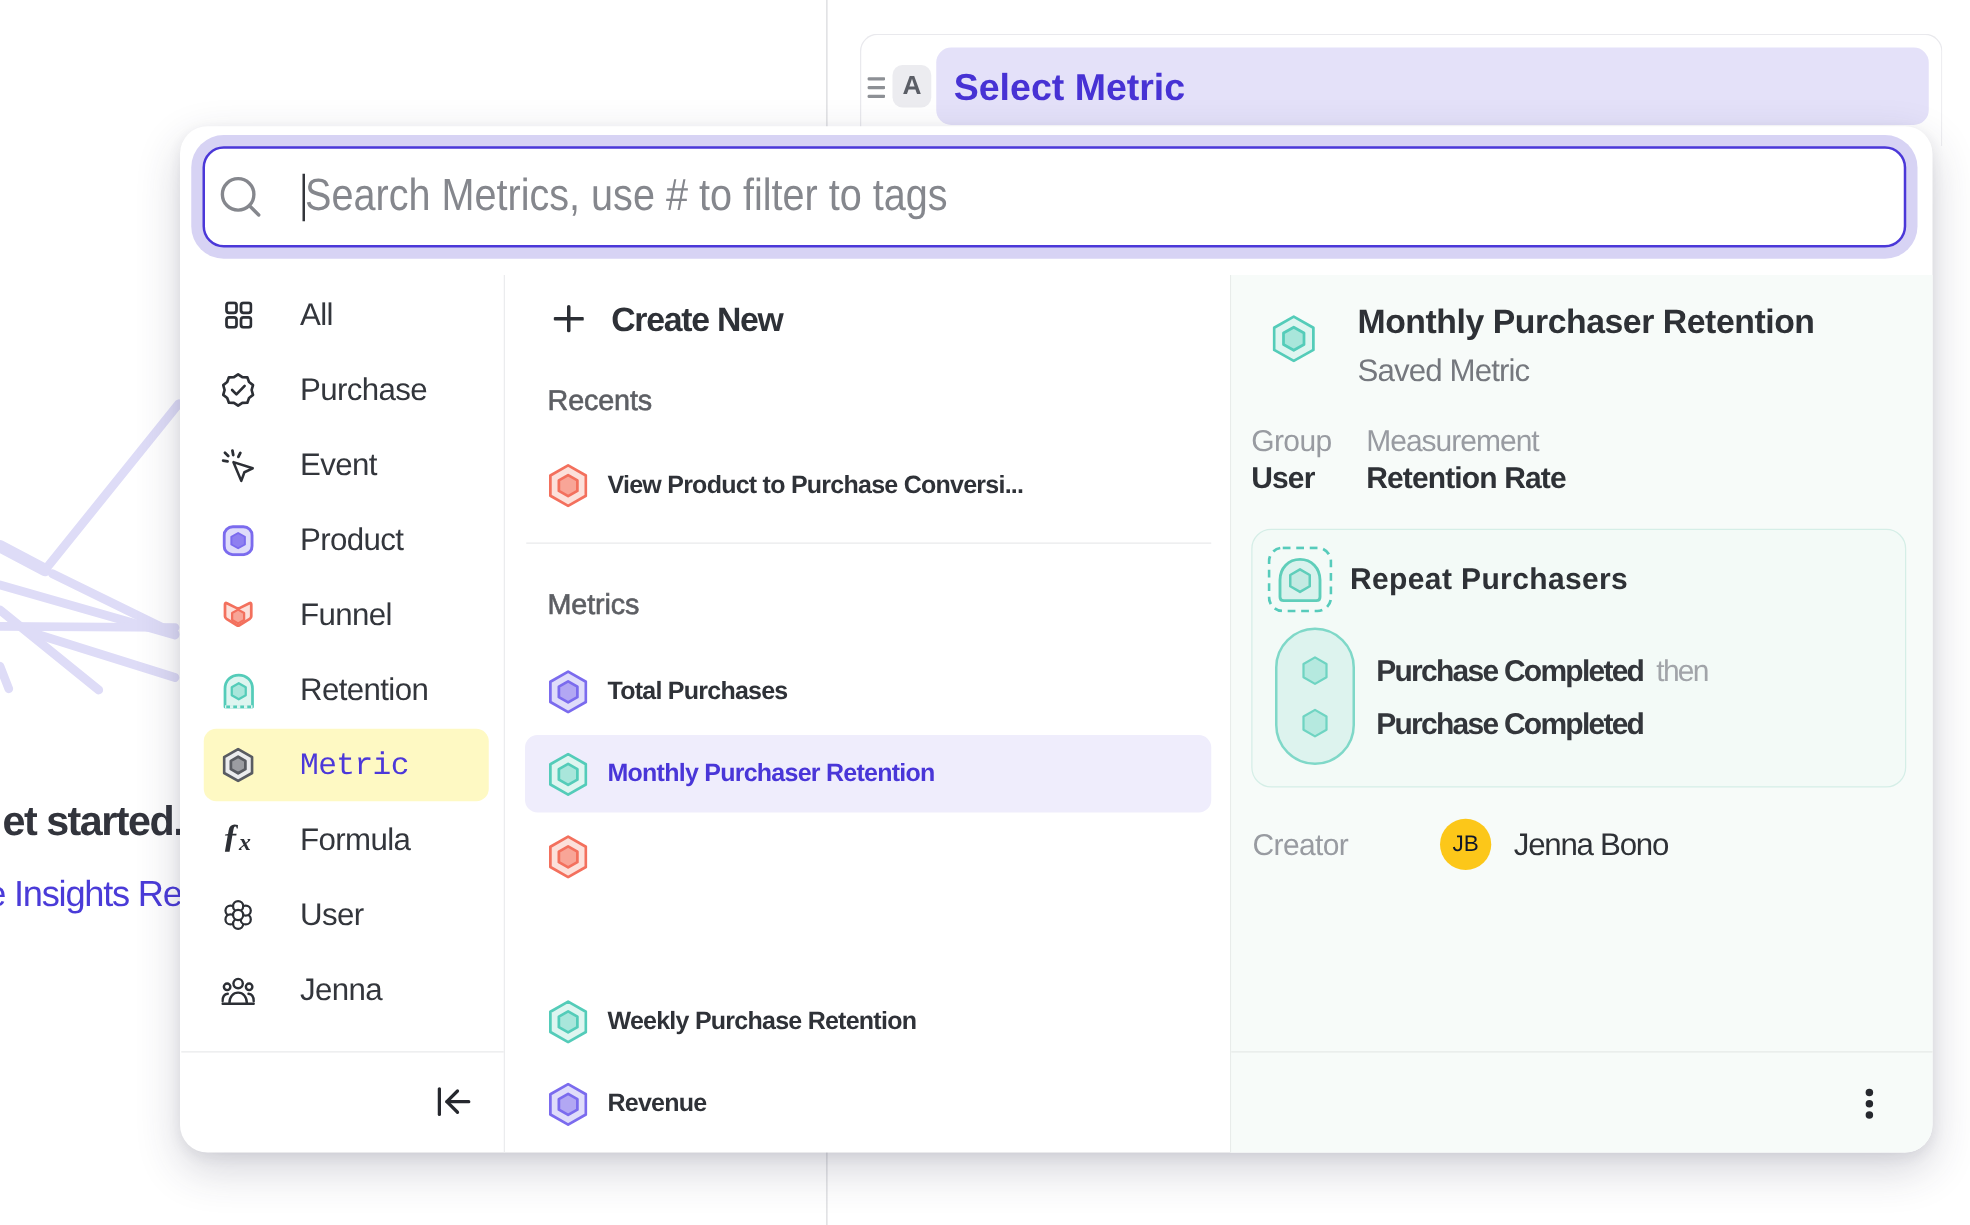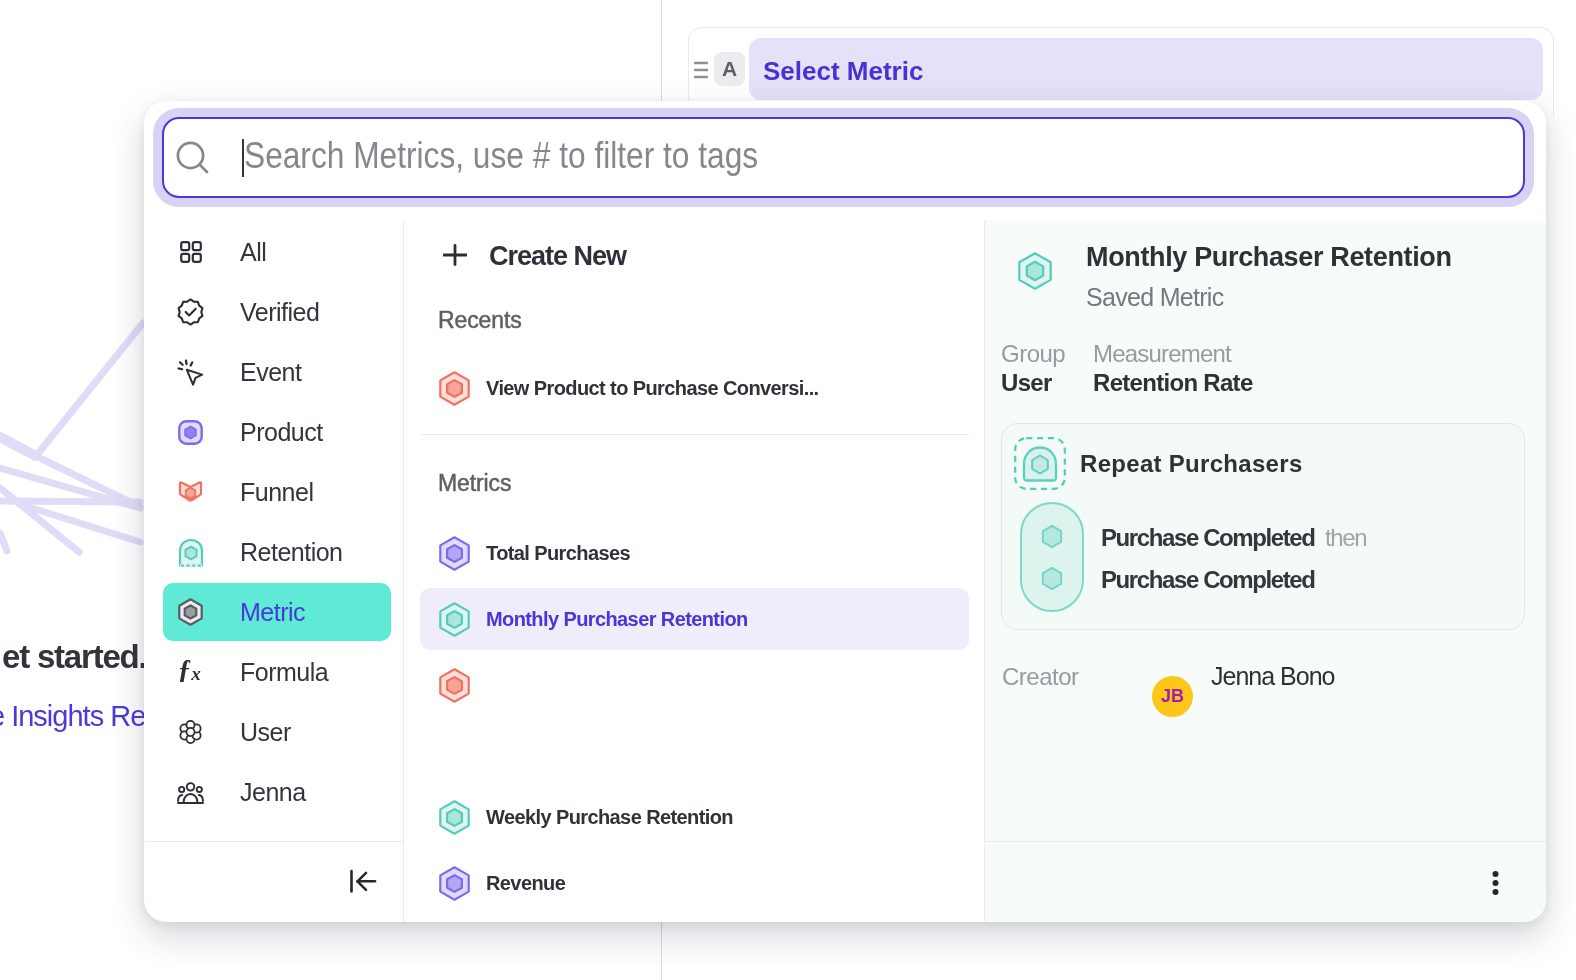--- a/index.html
+++ b/index.html
@@ -16,21 +16,21 @@
 
   
   #topcard { left:688px; top:27px; width:866px; height:90px; background:#fff;
     border:1px solid #e9e9ed; border-radius:14px 14px 0 0; border-bottom:none; }
   #dragdots { left:694px; top:61px; }
   #achip { left:714px; top:52px; width:31px; height:34px; background:#ececf0;
     border-radius:8px; color:#5b5e66; font-size:21px; font-weight:700;
     display:flex; align-items:center; justify-content:center; }
   #selpill { left:749px; top:38px; width:794px; height:62px; background:#e4e1f9; border-radius:12px; }
   #seltext { left:763px; top:40px; height:62px; display:flex; align-items:center;
-    font-size:26px; font-weight:700; color:#4732d4; }
+    font-size:30px; font-weight:700; color:#4732d4; }
 
   
   #modal { left:144px; top:101px; width:1402px; height:821px; background:#fff;
     border-radius:22px; box-shadow:0 14px 36px rgba(45,45,75,0.20), 0 3px 10px rgba(45,45,75,0.08); }
 
   
   #search { left:162px; top:117px; width:1363px; height:81px; background:#fff;
     border:2.5px solid #4b38d8; border-radius:17px; box-shadow:0 0 0 9px #d7d3f4; }
   #searchph { left:244px; top:115px; height:81px; display:flex; align-items:center;
     font-size:36px; color:#85878d; transform-origin:0 50%; transform:scaleX(0.88); white-space:nowrap; }
@@ -40,21 +40,21 @@
   #midborder { left:403px; top:220px; width:1px; height:702px; background:#ebecee; }
   #rightpanel { left:984px; top:220px; width:562px; height:702px; background:#f7fbf9;
     border-radius:0 0 22px 0; border-left:1px solid #e8ecea; }
   #sidefoot { left:145px; top:841px; width:258px; height:1px; background:#e9eaec; }
   #rightfoot { left:985px; top:841px; width:561px; height:1px; background:#e6eae8; }
 
   .srow { left:163px; width:228px; height:58px; display:flex; align-items:center;
     border-radius:10px; }
   .srow .ic { width:27px; display:flex; justify-content:center; align-items:center; margin-left:14px; }
   .srow .lb { margin-left:36px; font-size:25px; letter-spacing:-0.5px; color:#33363c; }
-  .srow.sel { background:#5eead4; }
+  .srow.sel { background:#fef9c3;font-family:Liberation Mono, monospace; }
   .srow.sel .lb { color:#4c38d9; }
 
   .mrow { left:420px; width:549px; height:62px; display:flex; align-items:center; border-radius:10px; }
   .mrow .ic { width:31px; margin-left:19px; display:flex; }
   .mrow .lb { margin-left:16px; font-size:20px; letter-spacing:-0.6px; font-weight:700; color:#2f3238;
     white-space:nowrap; }
   .mrow.sel { background:#efedfc; }
   .mrow.sel .lb { color:#4936d8; }
 
   .gray-label { font-size:23px; letter-spacing:-0.1px; color:#5d5f64;text-align:center; -webkit-text-stroke:0.5px #5d5f64; }
@@ -118,21 +118,21 @@
       </span>
       <span class="lb">All</span>
     </div>
   <div class="abs srow" style="top:283px">
       <span class="ic" id="i-ver">
         <svg width="28" height="28" viewBox="0 0 28 28">
           <path d="M14.00,1.00 L17.46,3.35 L21.64,3.48 L23.06,7.42 L26.36,9.98 L25.20,14.00 L26.36,18.02 L23.06,20.58 L21.64,24.52 L17.46,24.65 L14.00,27.00 L10.54,24.65 L6.36,24.52 L4.94,20.58 L1.64,18.02 L2.80,14.00 L1.64,9.98 L4.94,7.42 L6.36,3.48 L10.54,3.35 Z" fill="none" stroke="#2c2f35" stroke-width="2.2" stroke-linejoin="round"></path>
           <path d="M9,14 L12.6,17.6 L19.4,10.6" fill="none" stroke="#2c2f35" stroke-width="2.2" stroke-linecap="round" stroke-linejoin="round"></path>
         </svg>
       </span>
-      <span class="lb">Verified</span>
+      <span class="lb">Purchase</span>
     </div>
   <div class="abs srow" style="top:343px">
       <span class="ic" id="i-evt">
         <svg width="29" height="29" viewBox="0 0 29 29">
           <path d="M10.5,11.5 L27,16.8 L19.9,20.2 L17.2,27.6 Z" fill="none" stroke="#2c2f35" stroke-width="2.2" stroke-linejoin="round"></path>
           <g stroke="#2c2f35" stroke-width="2.4" stroke-linecap="round">
             <line x1="9.6" y1="1.6" x2="10.3" y2="5.4"></line>
             <line x1="1.6" y1="10.2" x2="5.4" y2="10.9"></line>
             <line x1="3.2" y1="3.4" x2="6" y2="6.2"></line>
             <line x1="16.4" y1="3.6" x2="14.7" y2="7"></line>
@@ -315,21 +315,21 @@
   <div class="abs" id="caphex1" style="left:1041px;top:524px"><svg width="22" height="25" viewBox="0 0 22 25">
         <polygon points="11.0,1.9 20.2,7.2 20.2,17.8 11.0,23.1 1.8,17.8 1.8,7.2" fill="#b5e9df" stroke="#6fd4c2" stroke-width="1.8" stroke-linejoin="round"></polygon>
       </svg></div>
   <div class="abs" id="caphex2" style="left:1041px;top:566px"><svg width="22" height="25" viewBox="0 0 22 25">
         <polygon points="11.0,1.9 20.2,7.2 20.2,17.8 11.0,23.1 1.8,17.8 1.8,7.2" fill="#b5e9df" stroke="#6fd4c2" stroke-width="1.8" stroke-linejoin="round"></polygon>
       </svg></div>
   <div class="abs" style="left:1101px;top:524px;font-size:24px;letter-spacing:-1.4px;font-weight:700;color:#33363b">Purchase Completed&nbsp; <span style="color:#a1a4a9;font-weight:400">then</span></div>
   <div class="abs" style="left:1101px;top:566px;font-size:24px;letter-spacing:-1.4px;font-weight:700;color:#33363b">Purchase Completed</div>
 
   <div class="abs" style="left:1002px;top:663px;font-size:24px;letter-spacing:-0.5px;color:#989ba1">Creator</div>
-  <div class="abs" style="left:1152px;top:676px;width:41px;height:41px;border-radius:50%;background:#fcc719;display:flex;align-items:center;justify-content:center;color:#a21caf;font-size:18px;font-weight:700">JB</div>
+  <div class="abs" style="left:1152px;top:655px;width:41px;height:41px;border-radius:50%;background:#fcc719;display:flex;align-items:center;justify-content:center;color:#0f172a;font-size:18px;font-weight:400">JB</div>
   <div class="abs" style="left:1211px;top:662px;font-size:25px;letter-spacing:-1px;color:#2e3136">Jenna Bono</div>
 
   <svg class="abs" style="left:1491px;top:870px" width="9" height="26" viewBox="0 0 9 26">
     <circle cx="4.5" cy="4" r="3" fill="#26282e"></circle>
       <circle cx="4.5" cy="13" r="3" fill="#26282e"></circle>
       <circle cx="4.5" cy="22" r="3" fill="#26282e"></circle>
   </svg>
 </div>
 
 </body></html>

